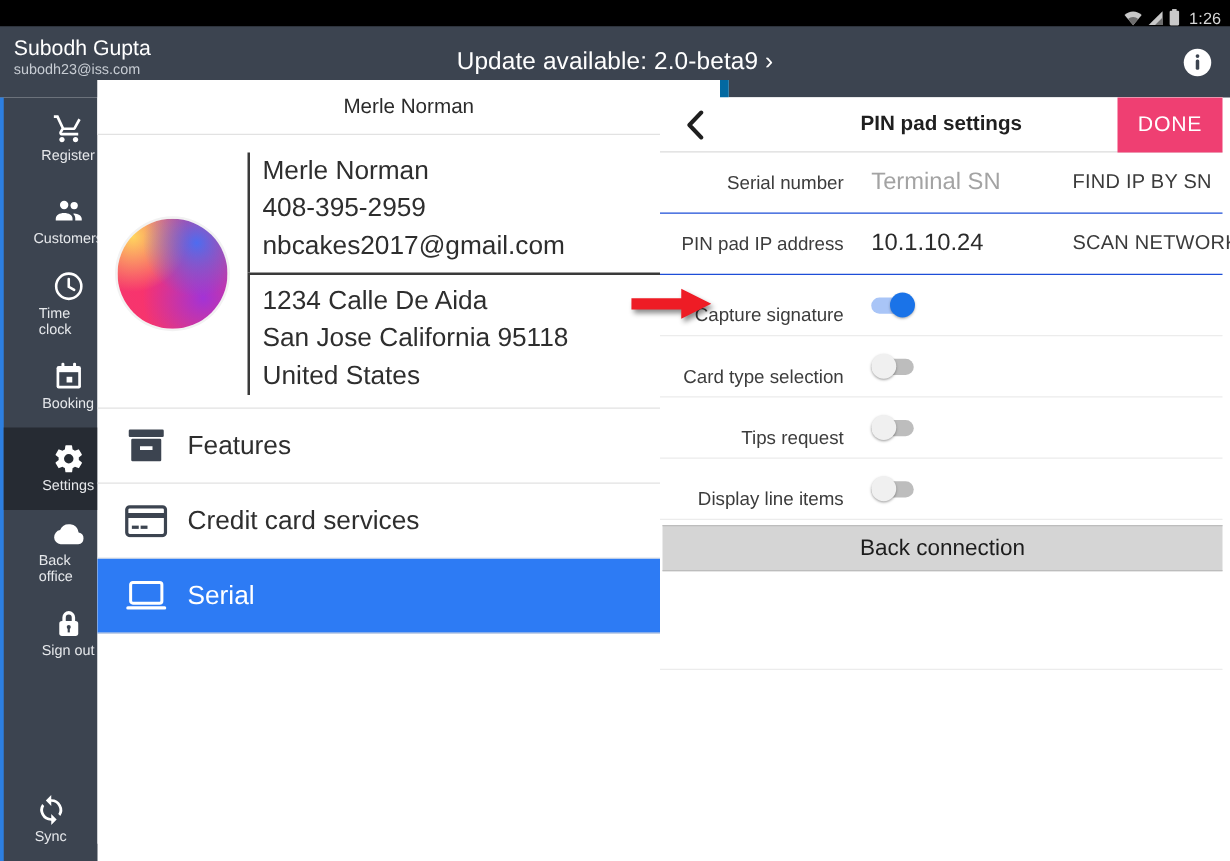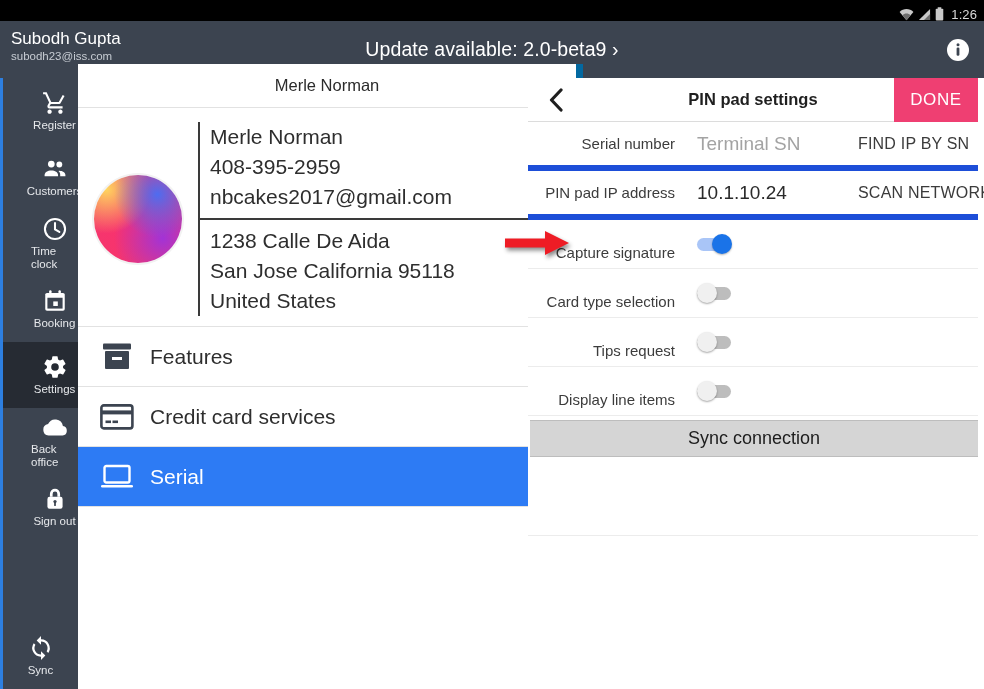--- a/index.html
+++ b/index.html
@@ -111,21 +111,21 @@
     font-size: 16.5px; color: #1f1f1f; font-weight: bold; pointer-events: none;
   }
   .rp-done {
     position: absolute; right: 0; top: 0; height: 44px; width: 84px;
     background: #ef3f72; color: #fff; font-size: 17px; letter-spacing: .6px;
     display: flex; align-items: center; justify-content: center;
   }
 
   .field-row {
     position: relative; height: 49px; display: flex; align-items: center;
-    border-bottom: 6px solid #1d4ed8;
+    border-bottom: 1px solid #1d4ed8;
   }
   .field-label {
     width: 147px; text-align: right; padding-right: 0;
     font-size: 15px; color: #3c3c3c;
   }
   .field-value {
     margin-left: 22px; font-size: 19px; color: #2a2a2a; white-space: nowrap;
   }
   .field-value.placeholder { color: #a3a3a3; }
   .field-action {
@@ -307,21 +307,21 @@
         <div class="avatar"></div>
       </div>
       <div class="biz-lines">
         <div class="biz-block top">
           <div class="biz-line">Merle Norman</div>
           <div class="biz-line">408-395-2959</div>
           <div class="biz-line">nbcakes2017@gmail.com</div>
         </div>
         <div class="biz-rule"></div>
         <div class="biz-block bot">
-          <div class="biz-line">1238 Calle De Aida</div>
+          <div class="biz-line">1234 Calle De Aida</div>
           <div class="biz-line">San Jose California 95118</div>
           <div class="biz-line">United States</div>
         </div>
       </div>
     </div>
 
     <div class="menu-row">
       <span class="menu-ico">
         <svg width="34" height="30" viewBox="0 0 34 30" fill="#3c4450">
             <rect x="3" y="1.5" width="28" height="6" rx="1"></rect>
@@ -406,21 +406,21 @@
     </div>
 
     <div class="toggle-row">
       <span class="toggle-label">Display line items</span>
       <span class="switch">
         <span class="track"></span>
         <span class="thumb"></span>
       </span>
     </div>
 
-    <div class="test-btn">Sync connection</div>
+    <div class="test-btn">Back connection</div>
     <div class="rp-divider"></div>
   </div>
 
   <div class="arrow-anno">
     <svg width="66" height="30" viewBox="0 0 66 30">
       <path d="M0 10.5 H40 V3 L64 15 L40 27 V19.5 H0 Z" fill="#ee1c25"></path>
     </svg>
   </div>
 
 </div>

